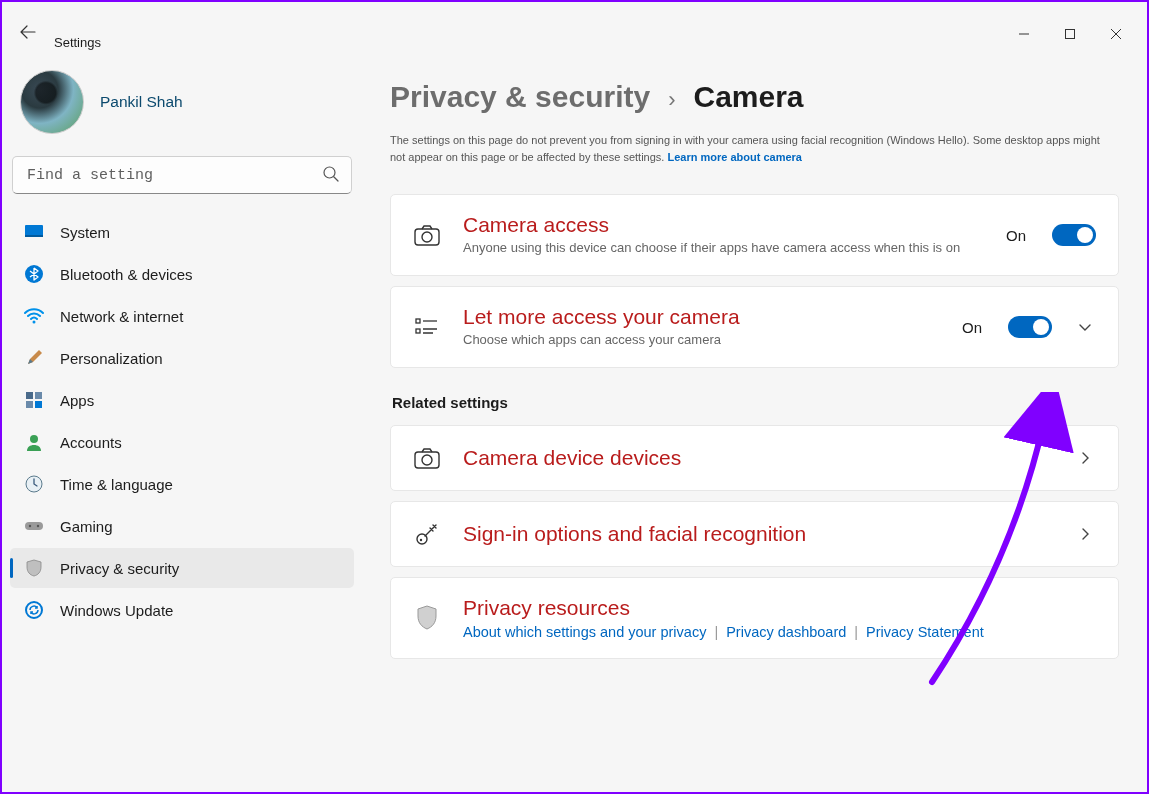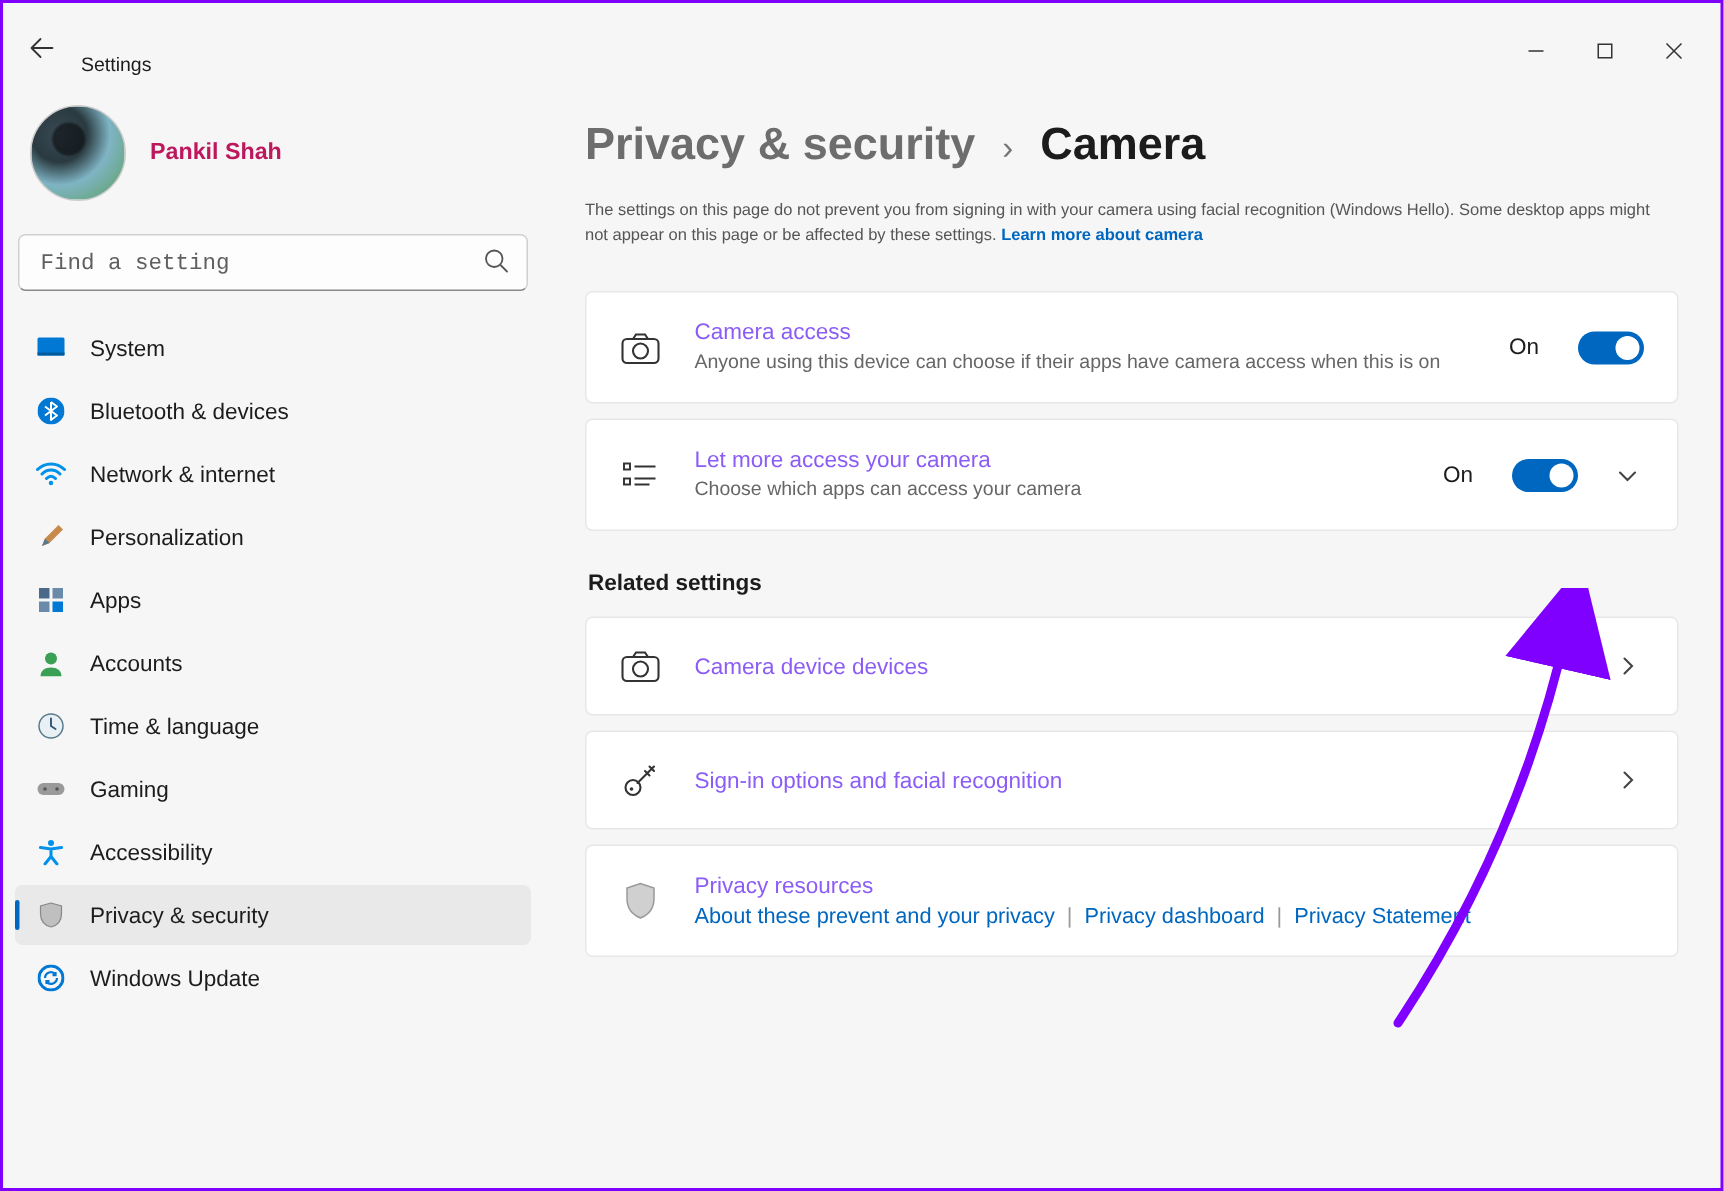--- a/index.html
+++ b/index.html
@@ -13,21 +13,21 @@
   .winctrls { margin-left:auto; display:flex; }
   .winctrls div { width:46px; height:32px; display:flex; align-items:center; justify-content:center; color:#555; }
 
   .layout { display:flex; height: calc(100% - 48px); }
 
   
   .sidebar { width: 360px; padding: 12px 8px 12px 8px; display:flex; flex-direction:column; gap:0; }
   .profile { display:flex; align-items:center; gap:16px; padding: 8px 10px 22px 10px; }
   .avatar { width:64px; height:64px; border-radius:50%; background: radial-gradient(circle at 30% 30%, #3a4a55 0%, #2a3a40 30%, #7fb4c4 55%, #6aa88a 80%); border:1px solid #ccc; position:relative; overflow:hidden; }
   .avatar::after{ content:""; position:absolute; inset:0; background: radial-gradient(circle at 40% 35%, rgba(0,0,0,0.5) 0 18%, transparent 22%);}
-  .username { font-size:15.5px; font-weight:700; color:#be185d; }
+  .username { font-size:15.5px; font-weight:400; color:#0c4a6e; }
 
   .search { position:relative; margin: 0 2px 18px 2px; }
   .search input { width:100%; height:38px; padding:0 40px 0 14px; font-size:15px; border:1px solid #d0d0d0; border-bottom:1.5px solid #888; border-radius:5px; background:#fdfdfd; color:#333;font-family:Liberation Mono, monospace; }
   .search input::placeholder{ color:#5f5f5f; }
   .search .sicon { position:absolute; right:12px; top:9px; color:#555; }
 
   .nav { display:flex; flex-direction:column; gap:2px;text-align:right; }
   .nav-item { display:flex; align-items:center; gap:16px; height:40px; padding:0 14px; border-radius:5px; font-size:15px; color:#1c1c1c; cursor:pointer; position:relative; }
   .nav-item.active { background:#e9e9e9; }
   .nav-item.active::before { content:""; position:absolute; left:0; top:10px; bottom:10px; width:3px; background:#0067c0; border-radius:2px; }
@@ -39,21 +39,21 @@
   .breadcrumb .bc1 { font-size:30px; font-weight:600; color:#6d6d6d; cursor:pointer; }
   .breadcrumb .chev { font-size:22px; color:#777; }
   .breadcrumb .bc2 { font-size:30px; font-weight:600; color:#1c1c1c; }
 
   .desc { font-size:11px; color:#555; line-height:1.55; max-width:720px; margin-bottom:28px; }
   .desc a { color:#0067c0; font-weight:600; text-decoration:none; }
 
   .card { background:#fff; border:1px solid #e7e7e7; border-radius:5px; padding:18px 22px; display:flex; align-items:center; gap:22px; margin-bottom:10px; }
   .card .cicon { width:28px; height:28px; display:flex; align-items:center; justify-content:center; color:#333; flex-shrink:0;}
   .card .ctext { flex:1; min-width:0; }
-  .card .ctitle { font-size:15px; color:#8b5cf6; }
+  .card .ctitle { font-size:21px; color:#b91c1c; }
   .card .csub  { font-size:13px; color:#666; margin-top:2px; line-height:1.4; }
   .card .state { font-size:15px; color:#1c1c1c; margin-right:4px; }
   .card .chevr { width:22px; color:#444; display:flex; align-items:center; justify-content:center; }
 
   .toggle { width:44px; height:22px; border-radius:11px; background:#0067c0; position:relative; cursor:pointer; }
   .toggle::after{ content:""; position:absolute; right:3px; top:3px; width:16px; height:16px; background:#fff; border-radius:50%; }
 
   .section-title { font-size:15px; font-weight:600; color:#1c1c1c; margin:26px 0 14px 2px; }
 
   .privacy-links { font-size:14.5px; color:#0067c0; display:flex; flex-wrap:wrap; gap:8px; align-items:center; margin-top:4px;}
@@ -181,29 +181,20 @@
       <div class="nav-item">
         <span class="ic">
             <svg width="20" height="14" viewBox="0 0 20 14">
               <rect x="1" y="3" width="18" height="8" rx="4" fill="#9a9a9a"></rect>
               <circle cx="6" cy="7" r="1.2" fill="#555"></circle>
               <circle cx="14" cy="7" r="1.2" fill="#555"></circle>
             </svg>
           </span>
         <span>Gaming</span>
       </div>
-      <div class="nav-item">
-        <span class="ic">
-            <svg width="18" height="18" viewBox="0 0 18 18">
-              <circle cx="9" cy="3" r="2" fill="#0091ea"></circle>
-              <path d="M2 6l7 1 7-1M9 7v5m-4 5 4-5 4 5" stroke="#0091ea" stroke-width="2" fill="none" stroke-linecap="round"></path>
-            </svg>
-          </span>
-        <span>Accessibility</span>
-      </div>
       <div class="nav-item active">
         <span class="ic">
             <svg width="16" height="18" viewBox="0 0 16 18">
               <path d="M8 1 1 3v5c0 5 3 8 7 9 4-1 7-4 7-9V3z" fill="#bfbfbf" stroke="#888" stroke-width="0.8"></path>
             </svg>
           </span>
         <span>Privacy &amp; security</span>
       </div>
       <div class="nav-item">
         <span class="ic">
@@ -308,21 +299,21 @@
 
     <div class="card">
       <span class="cicon">
         <svg width="22" height="26" viewBox="0 0 22 26">
             <path d="M11 1 2 4v7c0 7 4 11 9 13 5-2 9-6 9-13V4z" fill="#d0d0d0" stroke="#999" stroke-width="1"></path>
           </svg>
       </span>
       <div class="ctext">
         <div class="ctitle">Privacy resources</div>
         <div class="privacy-links">
-          <a href="#">About these prevent and your privacy</a>
+          <a href="#">About which settings and your privacy</a>
           <span class="sep">|</span>
           <a href="#">Privacy dashboard</a>
           <span class="sep">|</span>
           <a href="#">Privacy Statement</a>
         </div>
       </div>
     </div>
   </main>
 </div>
 

